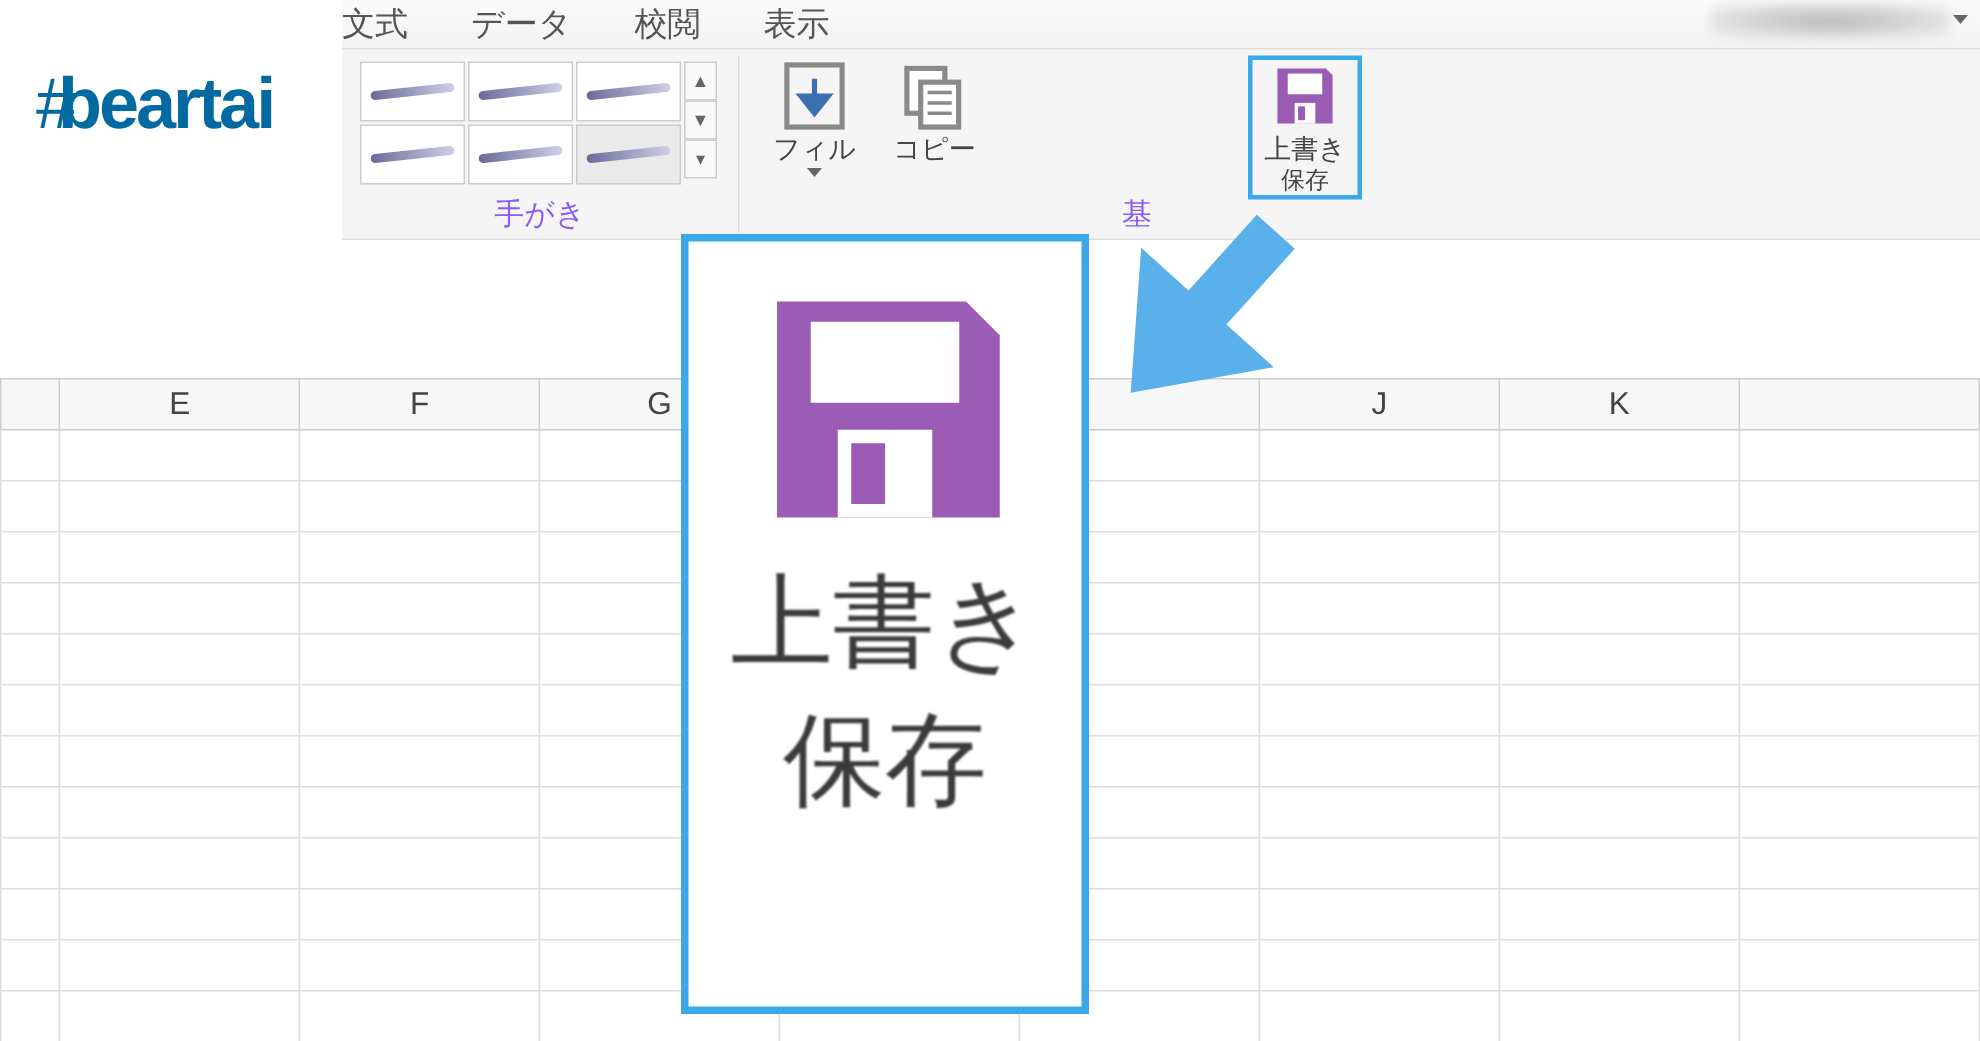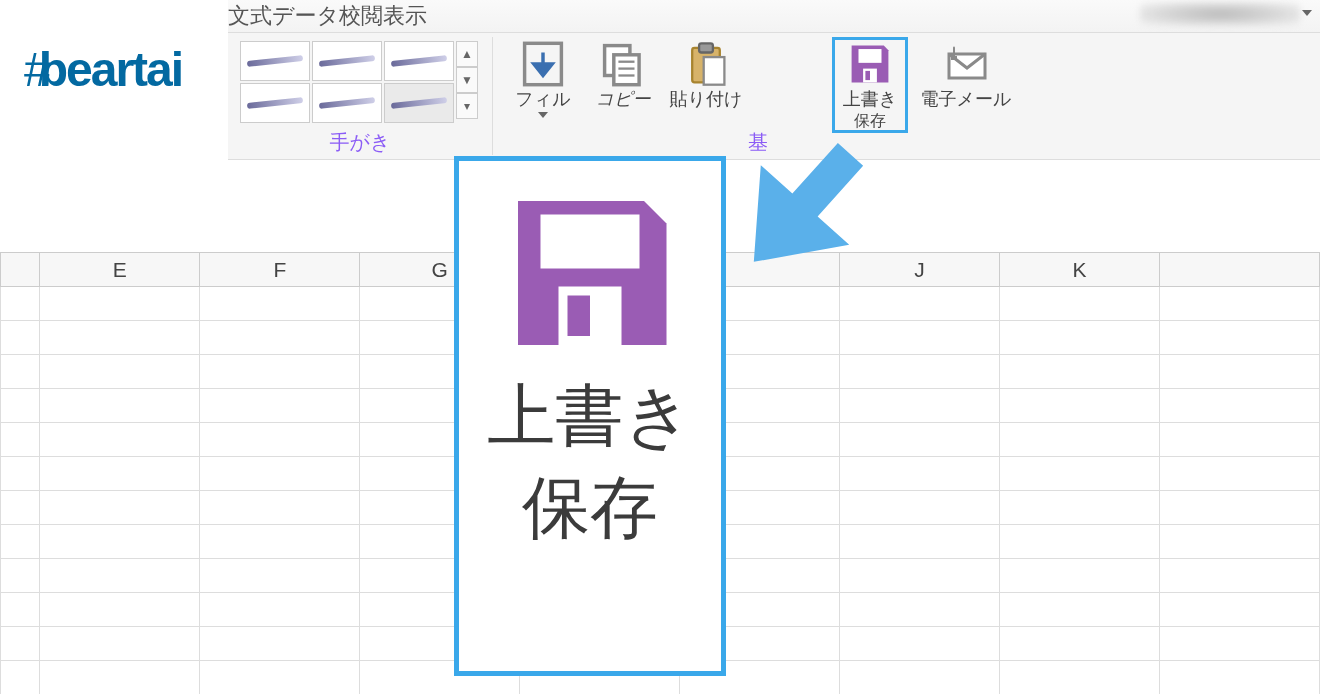--- a/index.html
+++ b/index.html
@@ -25,20 +25,21 @@
     z-index: 50;
   }
   .logo .hash { font-weight: 400; letter-spacing: -8px; margin-right:-4px;}
 
   
   .menu-strip {
     position: absolute;
     top: 0; left: 228px; right: 0;
     height: 32px;
     display: flex;
+    gap: 42px;
     align-items: center;
     font-size: 22px;
     color: #555;
     background: linear-gradient(#fafafa,#f3f3f3);
   }
   .menu-strip span { white-space: nowrap; }
   .menu-right-smudge {
     position:absolute; right:20px; top:2px;
     width:160px; height:24px;
     background: radial-gradient(ellipse at center,#bbb 0%,#ddd 60%,transparent 100%);
@@ -101,21 +102,21 @@
     font-size:18px; color:#444; text-align:center; line-height:1.15;
     padding-top:2px;
   }
   .rbtn .ic { width:46px; height:46px; display:flex;align-items:center;justify-content:center;}
   .rbtn .lbl { margin-top:2px; white-space:nowrap;}
   .rbtn .lbl2 { font-size:16px; }
   .rbtn .caret {
     margin-top:2px;width:0;height:0;border-left:5px solid transparent;border-right:5px solid transparent;border-top:6px solid #666;
   }
   .rbtn.fill { left:280px; width:70px;}
-  .rbtn.copy { left:360px; width:70px;font-style:italic;}
+  .rbtn.copy { left:360px; width:70px;}
   .rbtn.paste{ left:438px; width:80px;}
   .rbtn.cut  { left:522px; width:80px;}
   .rbtn.save { left:606px; width:72px;}
   .rbtn.mail { left:688px; width:100px;}
 
   .save-highlight {
     position:absolute; top:4px; left:604px; width:76px; height:96px;
     border:3px solid #3aa8ea;
   }
 
@@ -229,56 +230,36 @@
           <rect x="4" y="4" width="22" height="26" fill="#fff" stroke="#8a8a8a" stroke-width="3"></rect>
           <rect x="12" y="12" width="22" height="26" fill="#fff" stroke="#8a8a8a" stroke-width="3"></rect>
           <line x1="16" y1="18" x2="30" y2="18" stroke="#8a8a8a" stroke-width="2"></line>
           <line x1="16" y1="24" x2="30" y2="24" stroke="#8a8a8a" stroke-width="2"></line>
           <line x1="16" y1="30" x2="30" y2="30" stroke="#8a8a8a" stroke-width="2"></line>
         </svg>
     </div>
     <div class="lbl">コピー</div>
   </div>
 
-  <div class="rbtn paste">
-    <div class="ic">
-      <svg viewBox="0 0 40 40">
-          <rect x="8" y="6" width="24" height="30" rx="2" fill="#d7b36a" stroke="#a8842f" stroke-width="2"></rect>
-          <rect x="14" y="2" width="12" height="8" rx="2" fill="#999" stroke="#666" stroke-width="2"></rect>
-          <rect x="18" y="14" width="18" height="24" fill="#fff" stroke="#8a8a8a" stroke-width="2"></rect>
-        </svg>
-    </div>
-    <div class="lbl">貼り付け</div>
-  </div>
 
 
   <div class="save-highlight"></div>
   <div class="rbtn save">
     <div class="ic">
       <svg viewBox="0 0 40 40">
           <path d="M4 4 L32 4 L36 8 L36 36 L4 36 Z" fill="#9a5cb4"></path>
           <rect x="10" y="7" width="20" height="12" fill="#fff"></rect>
           <rect x="14" y="24" width="12" height="12" fill="#fff"></rect>
           <rect x="16" y="26" width="4" height="8" fill="#9a5cb4"></rect>
         </svg>
     </div>
     <div class="lbl">上書き</div>
     <div class="lbl lbl2">保存</div>
   </div>
 
-  <div class="rbtn mail">
-    <div class="ic">
-      <svg viewBox="0 0 46 40">
-          <rect x="6" y="10" width="36" height="24" fill="#fff" stroke="#8a8a8a" stroke-width="3"></rect>
-          <path d="M6 10 L24 24 L42 10" fill="none" stroke="#8a8a8a" stroke-width="3"></path>
-          <path d="M10 4 C10 2 12 2 12 4 L12 12 L10 12 Z M8 12 L14 12 L14 16 L8 16 Z" fill="#8a8a8a"></path>
-        </svg>
-    </div>
-    <div class="lbl">電子メール</div>
-  </div>
 
   <div class="group-label basic">基</div>
 </div>
 
 <div class="sheet">
   <table>
     <colgroup>
       <col class="leftpad">
         <col>
         <col>

